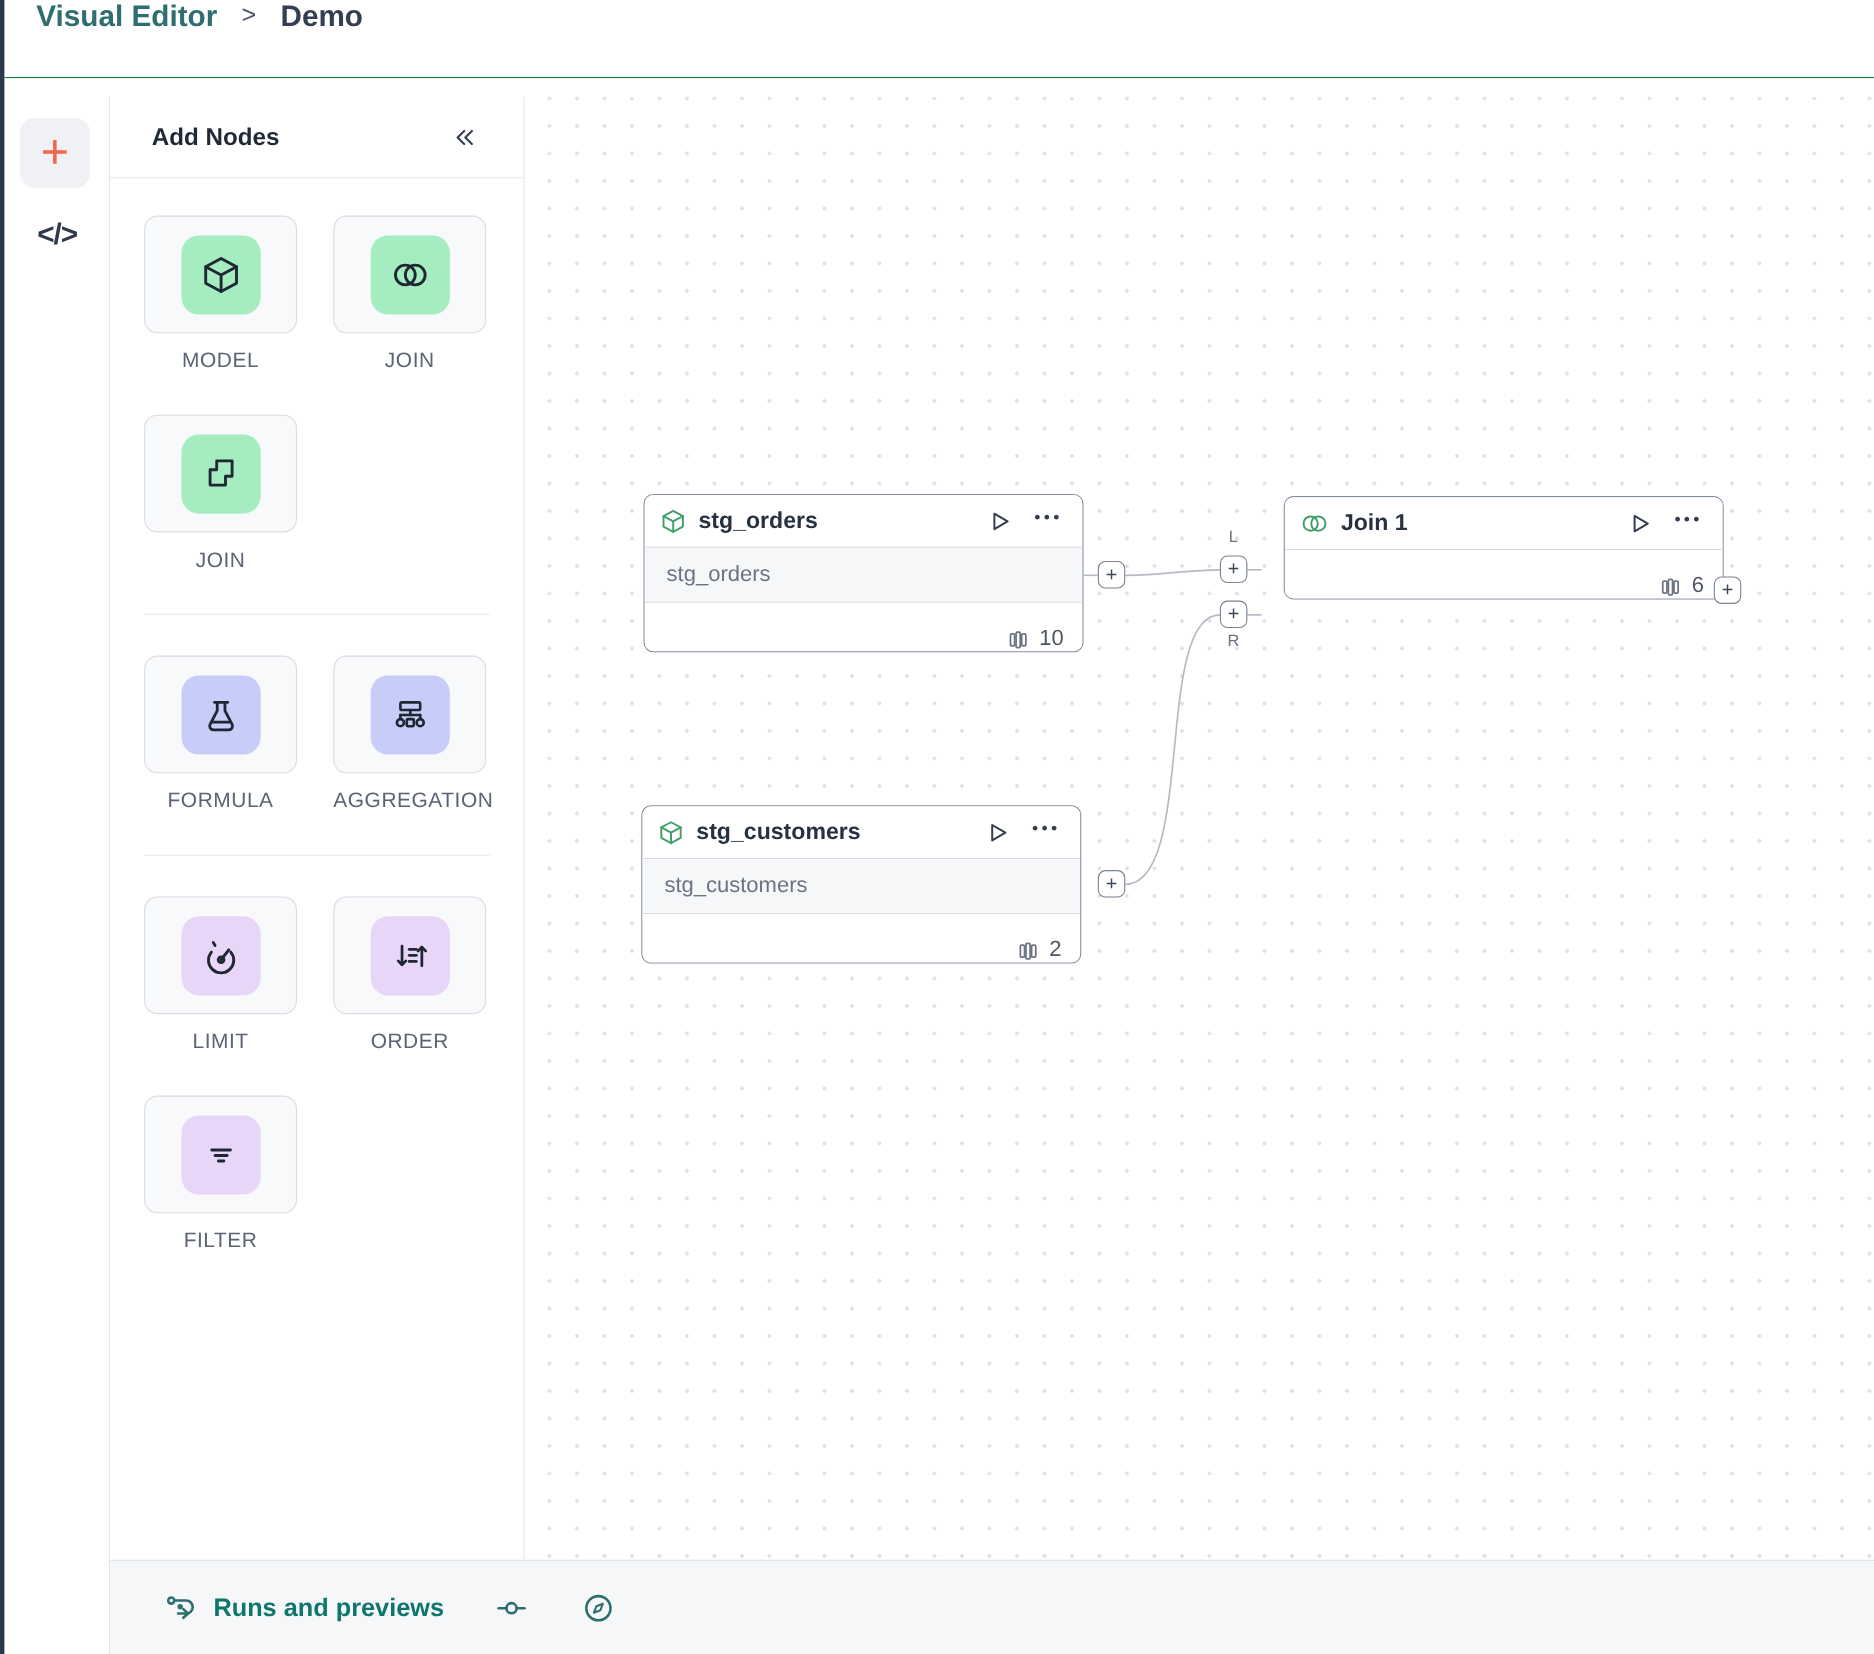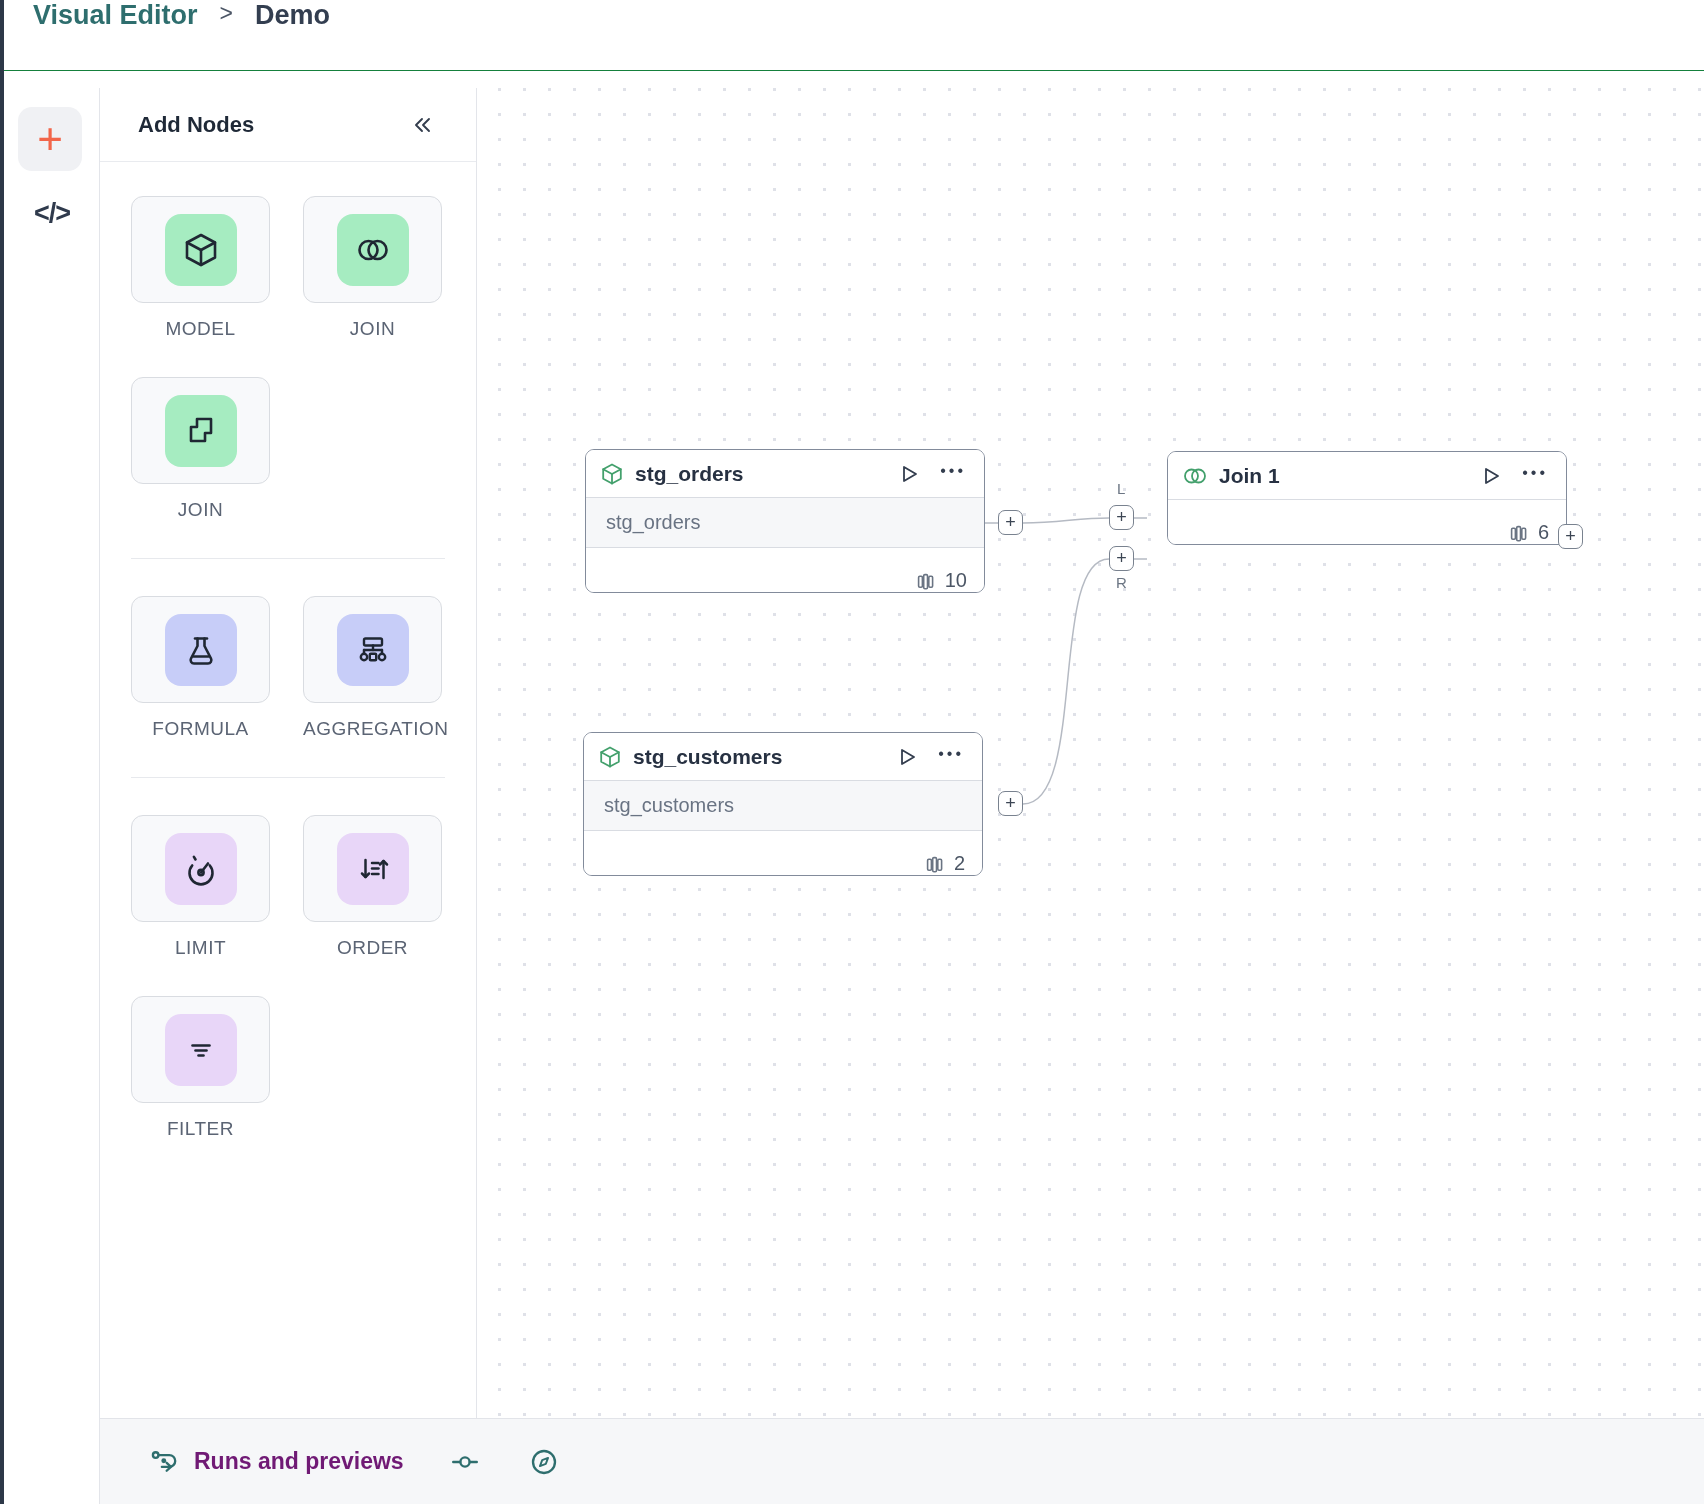--- a/index.html
+++ b/index.html
@@ -121,21 +121,21 @@
   .port-label { position:absolute; font-size:15px; color:#6b7583; z-index:5; }
   .lbl-left  { left:640px; top:392px; }
   .lbl-right { left:639px; top:486px; }
 
   
   .bottombar {
     position:absolute; left:100px; top:1418px; width:1604px; height:86px;
     background:#f6f7f9; border-top:1px solid #e2e4e9;
     display:flex; align-items:center; padding-left:48px; color:#2e6e6e; z-index:25;
   }
-  .runs-label { font-size:23px; font-weight:600; margin-left:14px; color:#701a75; }
+  .runs-label { font-size:23px; font-weight:600; margin-left:14px; color:#0f766e; }
   .bar-icon { color:#2e6e6e; cursor:pointer; }
   .commit-icon { margin-left:46px; }
   .compass-icon { margin-left:48px; }
 </style>
 </head>
 <body>
 
 <div class="left-edge"></div>
 
 <div class="header">

